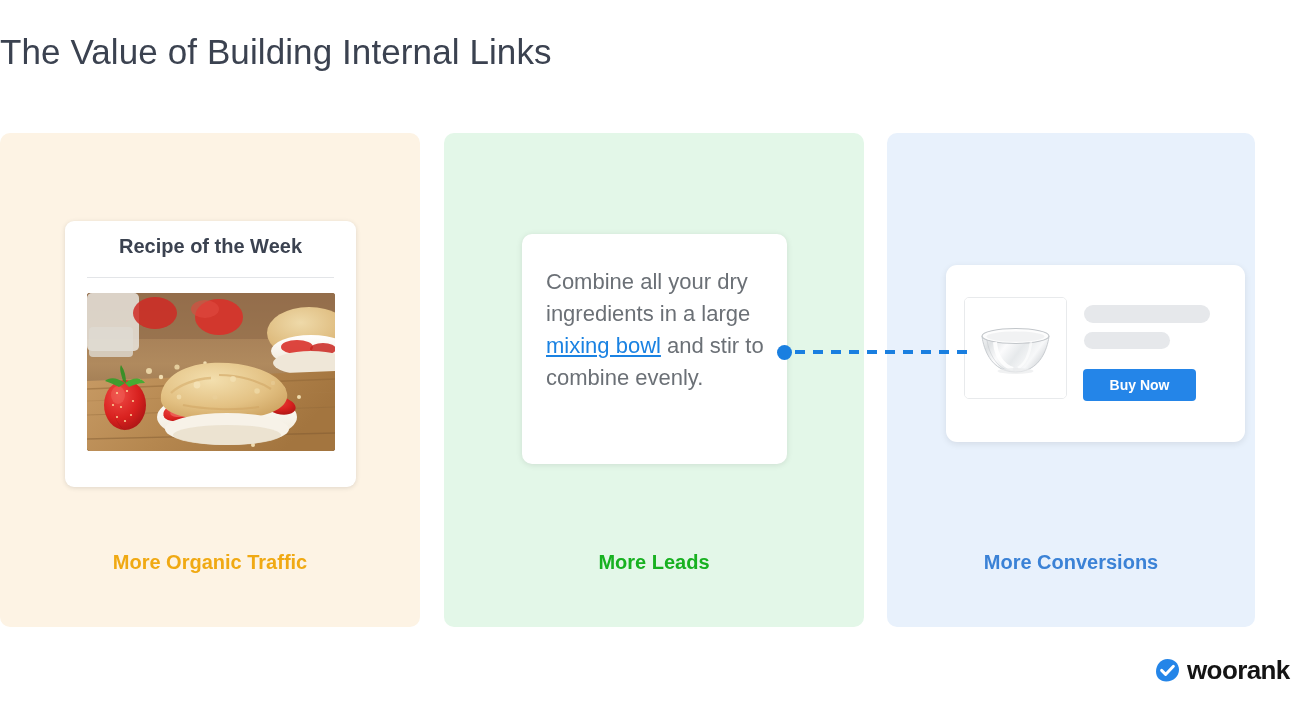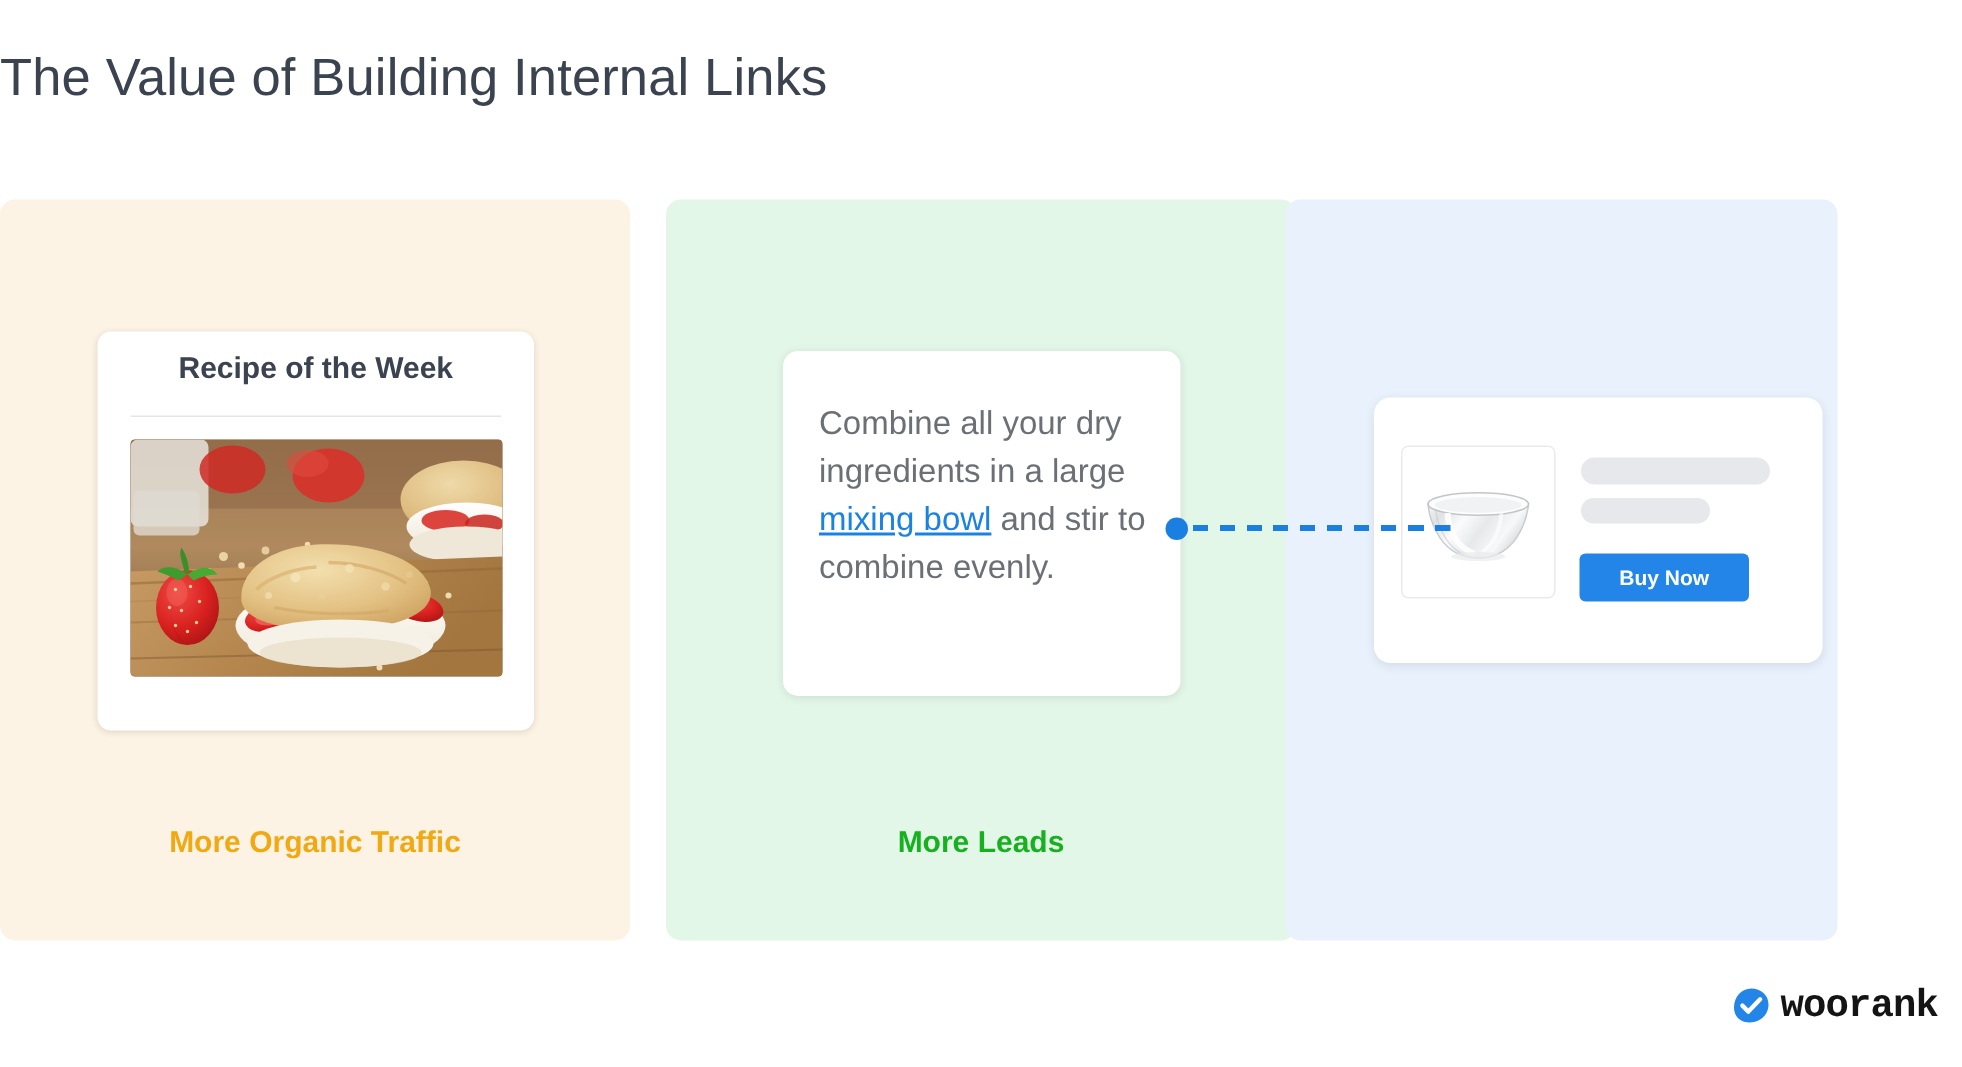--- a/index.html
+++ b/index.html
@@ -38,21 +38,21 @@
   }
   .panel {
     position: absolute;
     top: 0;
     height: 494px;
     border-radius: 10px;
     box-sizing: border-box;
   }
   .panel-1 { left: 0px;   width: 420px; }
   .panel-2 { left: 444px; width: 420px; }
-  .panel-3 { left: 857px; width: 368px; }
+  .panel-3 { left: 887px; width: 368px; }
 
   .panel-caption {
     position: absolute;
     left: 0;
     width: 100%;
     top: 418px;
     text-align: center;
     font-size: 20px;
     font-weight: bold;
   }
@@ -205,21 +205,20 @@
 
   
   .logo {
     position: absolute;
     left: 1155px;
     top: 655px;
     height: 30px;
     display: flex;
     align-items: center;
     gap: 7px;
-    font-family: Liberation Mono, monospace;
   }
   .logo-mark {
     width: 25px;
     height: 25px;
   }
   .logo-text {
     font-size: 26px;
     font-weight: bold;
     color: #141414;
     letter-spacing: -0.6px;
@@ -392,20 +391,21 @@
           <ellipse cx="50.5" cy="73" rx="18" ry="3" fill="#e9ebec" opacity="0.7"></ellipse>
         </svg>
       </div>
 
       <div class="placeholder-bar placeholder-bar-1"></div>
       <div class="placeholder-bar placeholder-bar-2"></div>
 
       <button class="buy-button">Buy Now</button>
     </div>
 
+    <div class="panel-caption" style="color:#3b82d6;">More Conversions</div>
   </div>
 </div>
 
 <div class="connector">
   <div class="connector-dot"></div>
   <div class="connector-line"></div>
 </div>
 
 <div class="logo">
   <span class="logo-mark">

